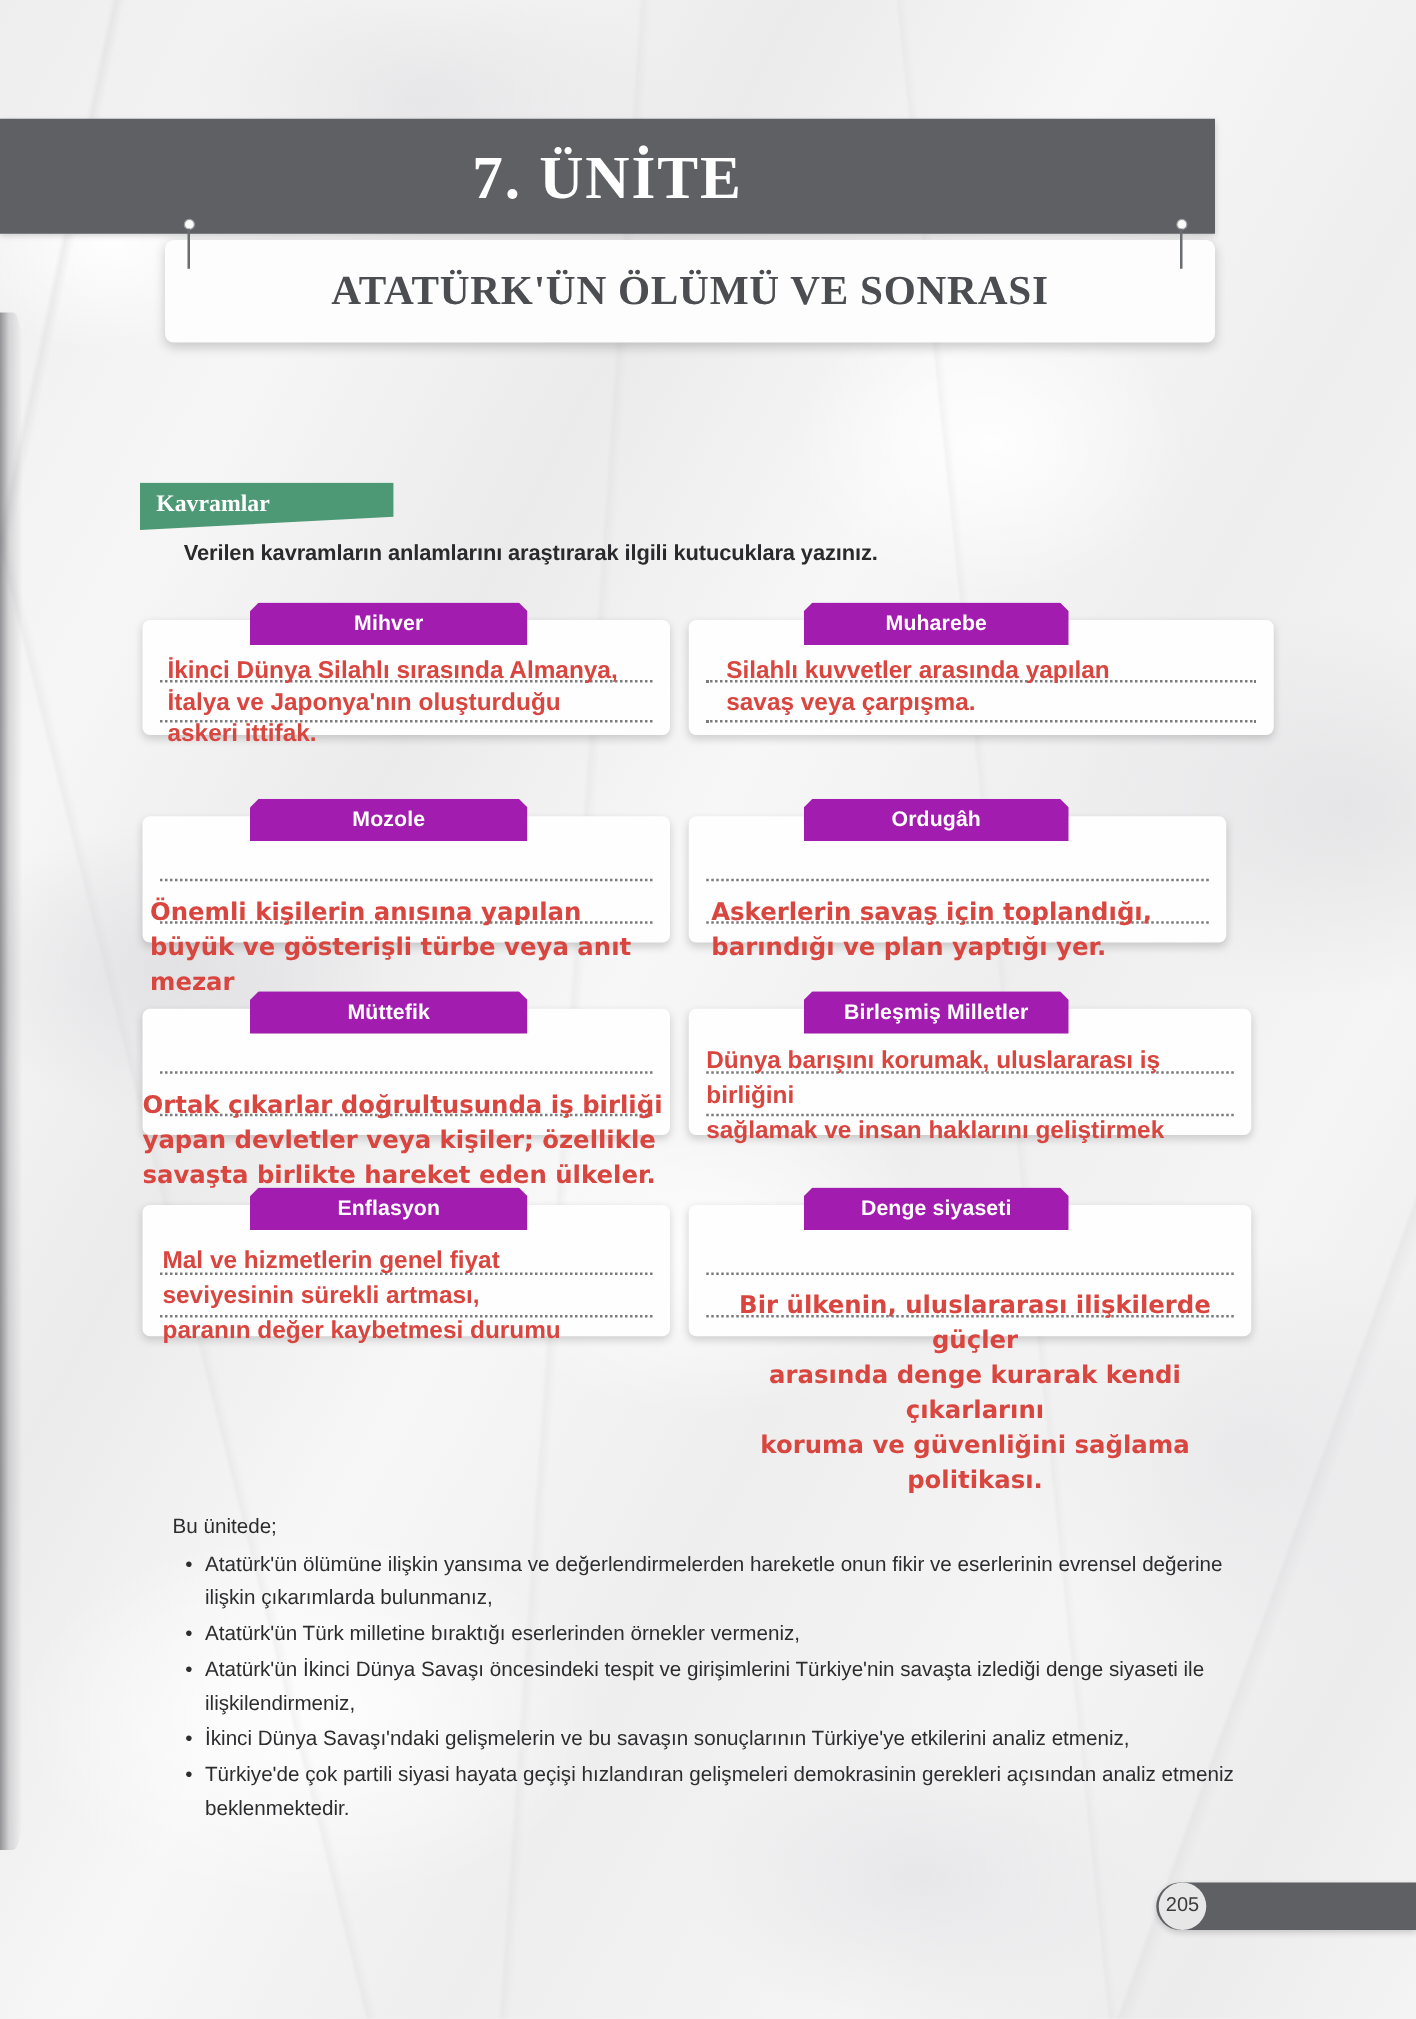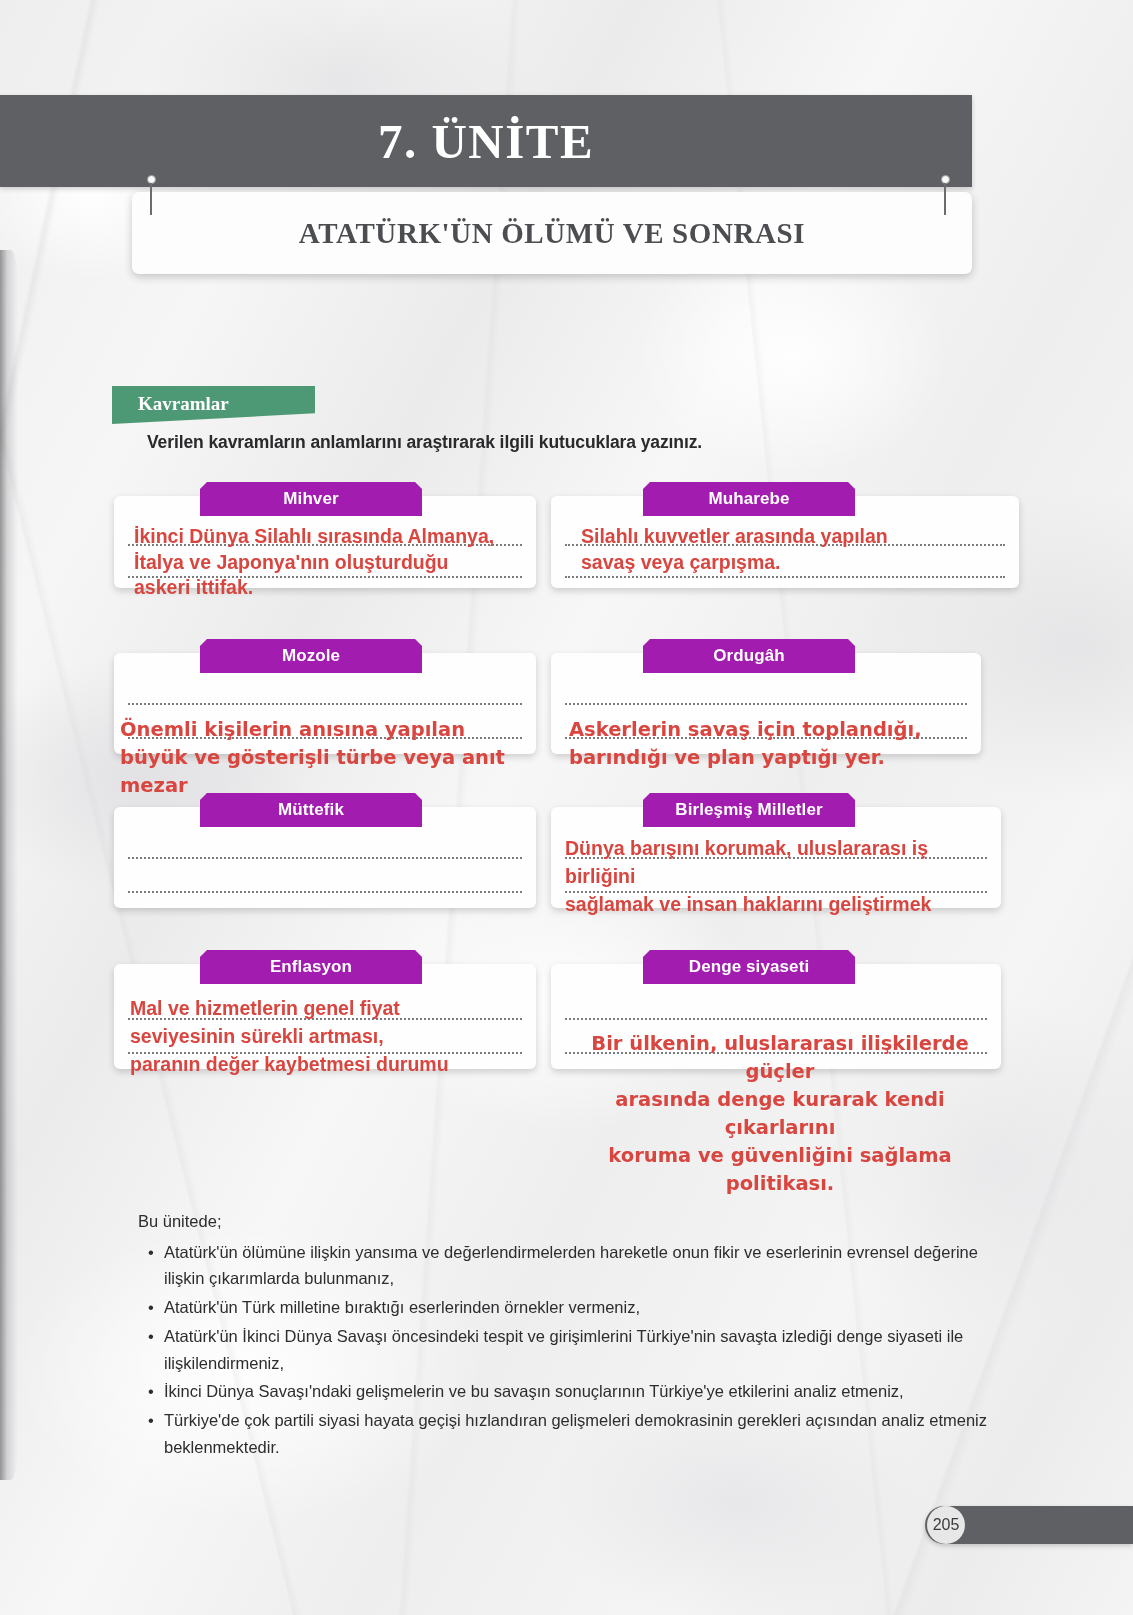--- a/index.html
+++ b/index.html
@@ -85,21 +85,21 @@
     left: 132px; top: 192px;
     width: 840px; height: 82px;
     background: #fdfdfd;
     border-radius: 7px;
     box-shadow: 0 3px 9px rgba(0,0,0,.20);
     display: flex; align-items: center; justify-content: center;
   }
   .title-card-text {
     font-family: "Liberation Serif", serif;
     font-weight: 700;
-    font-size: 29px;
+    font-size: 33px;
     letter-spacing: .6px;
     color: #4b4d51;
   }
 
   .pin { position: absolute; width: 10px; z-index: 3; }
   .pin .pin-head {
     width: 9px; height: 9px; border-radius: 50%;
     background: #fafafa;
     border: 1px solid #9a9a9e;
     margin: 0 auto;
@@ -119,21 +119,21 @@
     width: 203px; height: 38px;
     background: #4d9975;
     clip-path: polygon(0 0, 100% 0, 100% 72%, 0 100%);
     display: flex; align-items: center;
   }
   .section-tab-text {
     font-family: "Liberation Serif", serif;
     font-weight: 700;
     font-size: 19px;
     color: #ffffff;
-    padding-left: 26px;
+    padding-left: 13px;
     margin-top: -3px;
   }
 
   .instruction {
     position: absolute;
     left: 147px; top: 432px;
     font-size: 17.5px;
     font-weight: 700;
     color: #2a2a2c;
     letter-spacing: -.1px;
@@ -350,20 +350,23 @@
       <div class="concept-box" style="left: 114px; top: 793px; width: 422px; height: 115px;">
         <div class="concept-card" style="height: 101px;">
           <div class="lines">
             <div class="line" style="top: 50px;"></div>
             <div class="line" style="top: 84px;"></div>
           </div>
         </div>
         <div class="concept-tab" style="left: 86px; width: 222px;">
           <span class="concept-tab-text">Müttefik</span>
         </div>
+        <div class="answer fB" style="left: 0px; top: 41px; font-size: 19.5px; line-height: 28px;">Ortak çıkarlar doğrultusunda iş birliği
+yapan devletler veya kişiler; özellikle
+savaşta birlikte hareket eden ülkeler.</div>
       </div>
       <div class="concept-box" style="left: 551px; top: 793px; width: 450px; height: 115px;">
         <div class="concept-card" style="height: 101px;">
           <div class="lines">
             <div class="line" style="top: 50px;"></div>
             <div class="line" style="top: 84px;"></div>
           </div>
         </div>
         <div class="concept-tab" style="left: 92px; width: 212px;">
           <span class="concept-tab-text">Birleşmiş Milletler</span>

